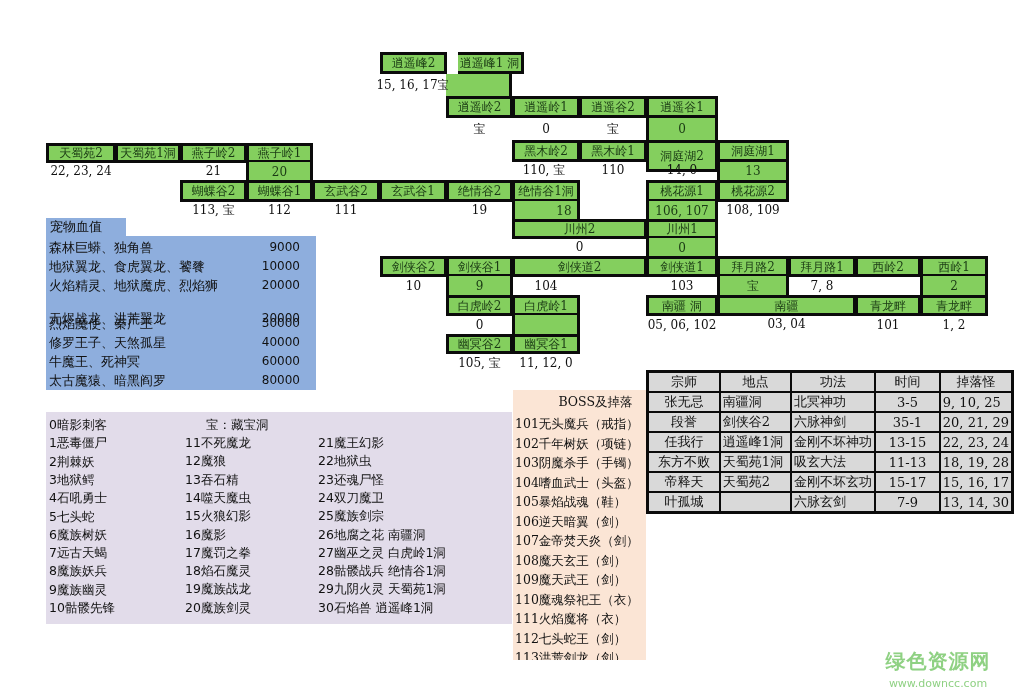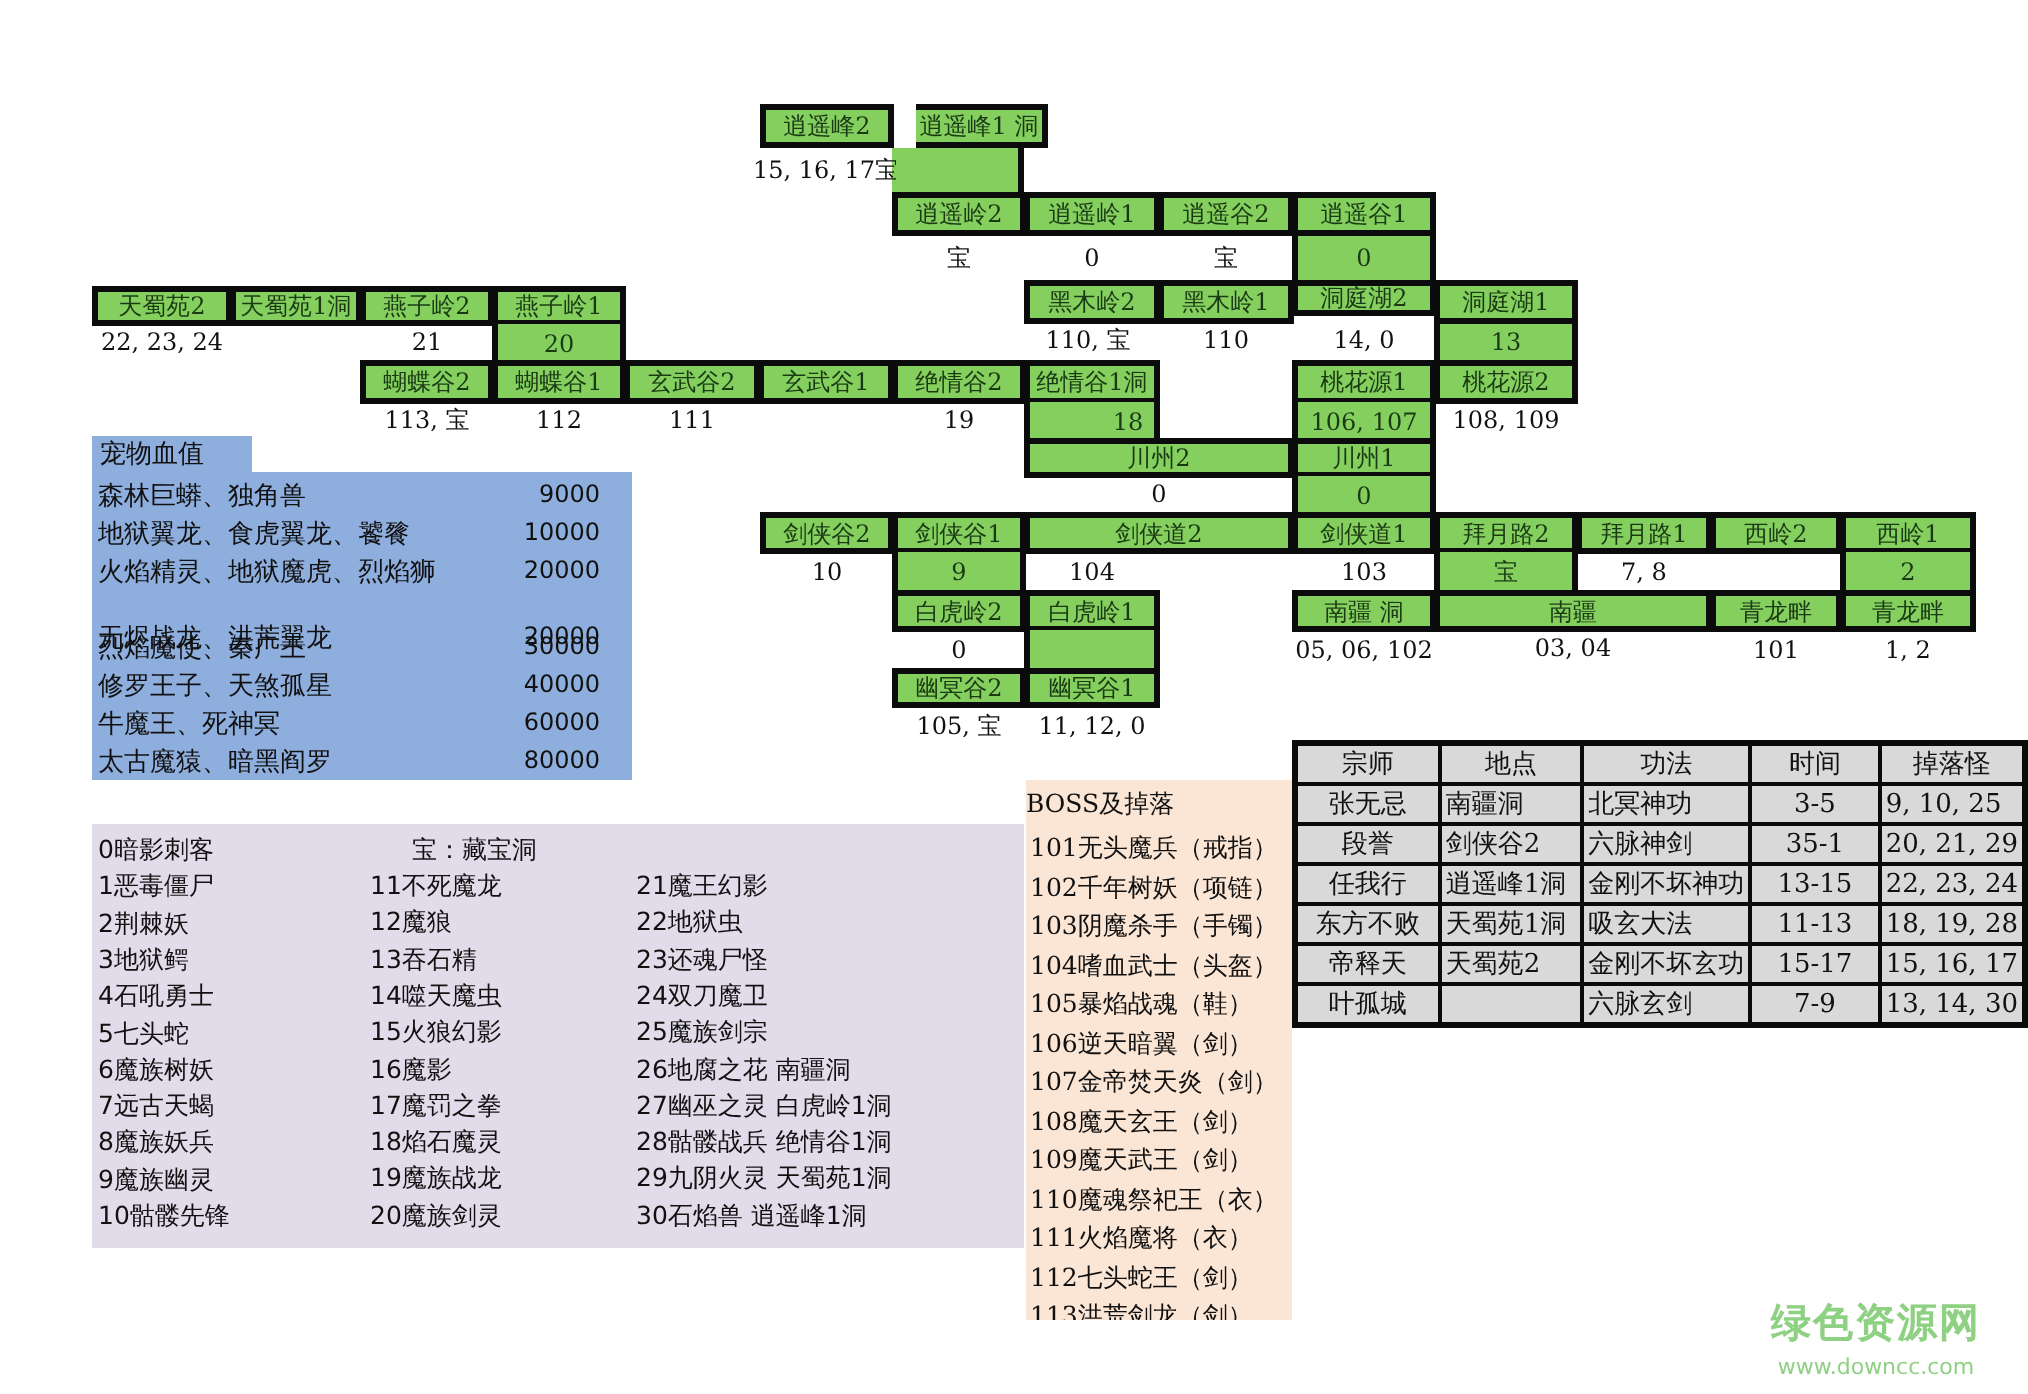--- a/index.html
+++ b/index.html
@@ -25,21 +25,21 @@
   #pet .row { position:absolute; left:0; width:270px; height:19px; font-size:13px; }
   #pet .row .n { position:absolute; left:3px; top:2px; }
   #pet .row .v { position:absolute; right:16px; top:3px; font-family:"DejaVu Sans", sans-serif; font-size:12px; }
 
   
   #mon { position:absolute; left:46px; top:412px; width:466px; height:212px; background:#e2dcea; }
   #mon .m { position:absolute; font-size:12.5px; font-family:"DejaVu Sans", sans-serif; white-space:nowrap; }
 
   
   #boss { position:absolute; left:513px; top:390px; width:133px; height:270px; background:#fbe5d5; overflow:hidden; }
-  #boss .t { position:absolute; left:0; top:4px; width:133px; text-align:left; font-size:12.5px; }
+  #boss .t { position:absolute; left:16px; top:4px; width:133px; text-align:center; font-size:12.5px; }
   #boss .i { position:absolute; left:2px; font-size:12.5px; white-space:nowrap; }
 
   
   #mt { position:absolute; left:646px; top:370px; border-collapse:collapse; background:#d9d9d9; }
   #mt td { border:2px solid #0b0b0b; height:18px; padding:0 2px; font-size:13px; white-space:nowrap; text-align:center; }
   #mt td.l { text-align:left; }
   #mt { border:3px solid #0b0b0b; }
 
   #wm { position:absolute; left:878px; top:648px; width:120px; text-align:center; color:#8fd183; }
   #wm .a { font-size:20px; font-weight:bold; font-family:"DejaVu Sans", sans-serif; letter-spacing:1px; }
@@ -52,21 +52,21 @@
     <div class="cell txt g b" style="left: 380px; top: 52px; width: 67px; height: 22px;">逍遥峰2</div>
     <div class="cell txt g bt bb br" style="left: 446px; top: 52px; width: 66px; height: 22px;">逍遥峰1 洞</div>
     <div class="cell txt g br" style="left: 446px; top: 74px; width: 66px; height: 22px;"></div>
     <div class="cell txt g b" style="left: 446px; top: 96px; width: 67px; height: 22px;">逍遥岭2</div>
     <div class="cell txt g b" style="left: 512px; top: 96px; width: 68px; height: 22px;">逍遥岭1</div>
     <div class="cell txt g b" style="left: 579px; top: 96px; width: 68px; height: 22px;">逍遥谷2</div>
     <div class="cell txt g b" style="left: 646px; top: 96px; width: 72px; height: 22px;">逍遥谷1</div>
     <div class="cell txt g bl br" style="left: 646px; top: 118px; width: 72px; height: 22px;">0</div>
     <div class="cell txt g b" style="left: 512px; top: 140px; width: 68px; height: 22px;">黑木岭2</div>
     <div class="cell txt g b" style="left: 579px; top: 140px; width: 68px; height: 22px;">黑木岭1</div>
-    <div class="cell txt g b" style="left: 646px; top: 140px; width: 72px; height: 18px; text-align: center;">洞庭湖2</div>
+    <div class="cell txt g b" style="left: 646px; top: 140px; width: 72px; height: 32px; text-align: center;">洞庭湖2</div>
     <div class="cell txt g b" style="left: 717px; top: 140px; width: 72px; height: 22px;">洞庭湖1</div>
     <div class="cell txt g bl br" style="left: 717px; top: 162px; width: 72px; height: 18px;">13</div>
     <div class="cell txt g b" style="left: 46px; top: 143px; width: 70px; height: 20px;">天蜀苑2</div>
     <div class="cell txt g b" style="left: 115px; top: 143px; width: 66px; height: 20px;">天蜀苑1洞</div>
     <div class="cell txt g b" style="left: 180px; top: 143px; width: 67px; height: 20px;">燕子岭2</div>
     <div class="cell txt g b" style="left: 246px; top: 143px; width: 67px; height: 20px;">燕子岭1</div>
     <div class="cell txt g bl br" style="left: 246px; top: 162px; width: 67px; height: 19px;">20</div>
     <div class="cell txt g b" style="left: 180px; top: 180px; width: 67px; height: 22px;">蝴蝶谷2</div>
     <div class="cell txt g b" style="left: 246px; top: 180px; width: 67px; height: 22px;">蝴蝶谷1</div>
     <div class="cell txt g b" style="left: 312px; top: 180px; width: 68px; height: 22px;">玄武谷2</div>

